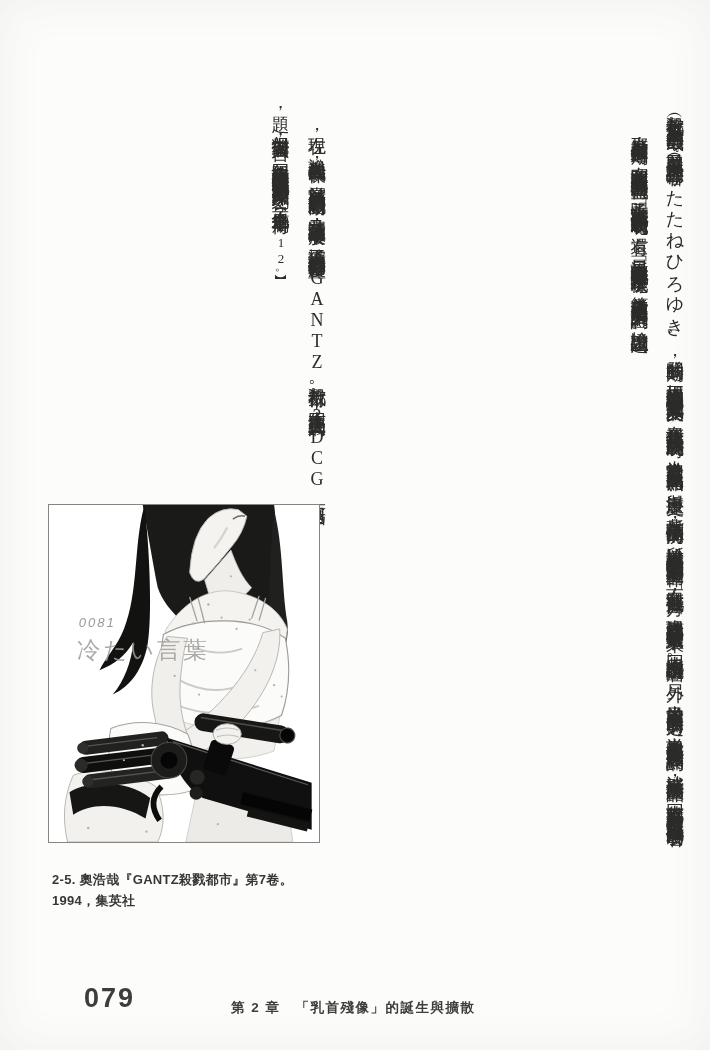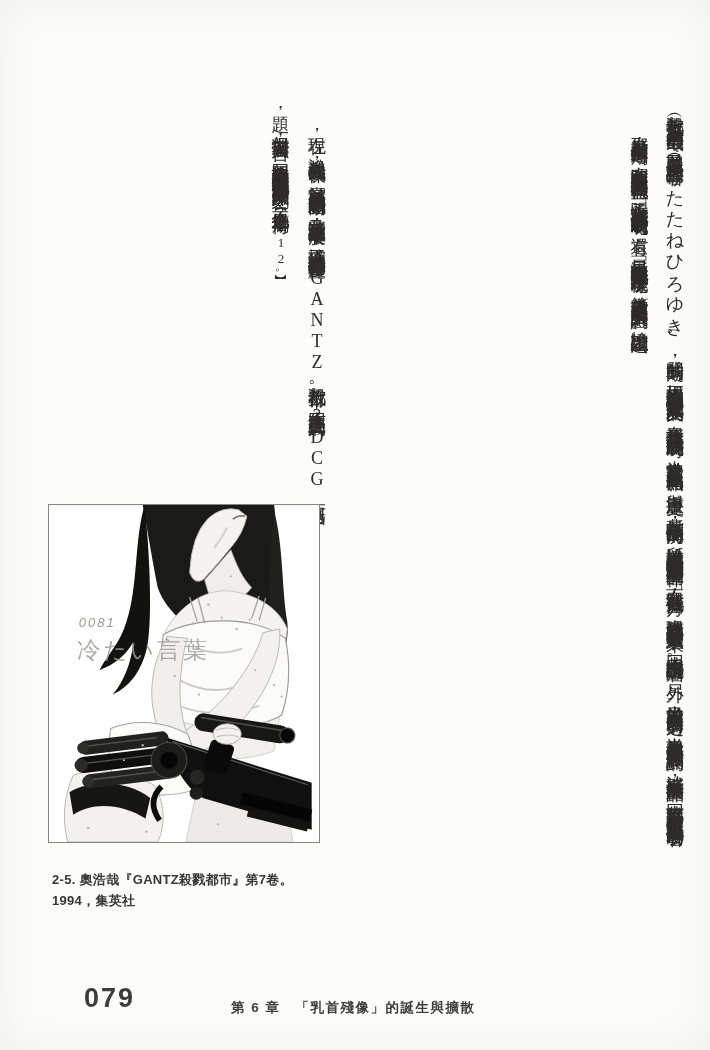--- a/index.html
+++ b/index.html
@@ -170,15 +170,15 @@
       <text x="22" y="163" font-family="Liberation Serif, DejaVu Serif, serif" font-size="25" letter-spacing="3" fill="#9c9c9a" opacity="0.85">冷たい言葉</text>
     </svg>
   </figure>
 
   <div class="caption">
     <div><span class="cap-label">2-5.</span> <span>奧浩哉『GANTZ殺戮都市』第7卷。</span></div>
     <div>1994，集英社</div>
   </div>
 
   <div class="footer-pagenum">079</div>
-  <div class="footer-chapter">第 6 章　「乳首殘像」的誕生與擴散</div>
+  <div class="footer-chapter">第 2 章　「乳首殘像」的誕生與擴散</div>
 
 </div>
 
 </body></html>

